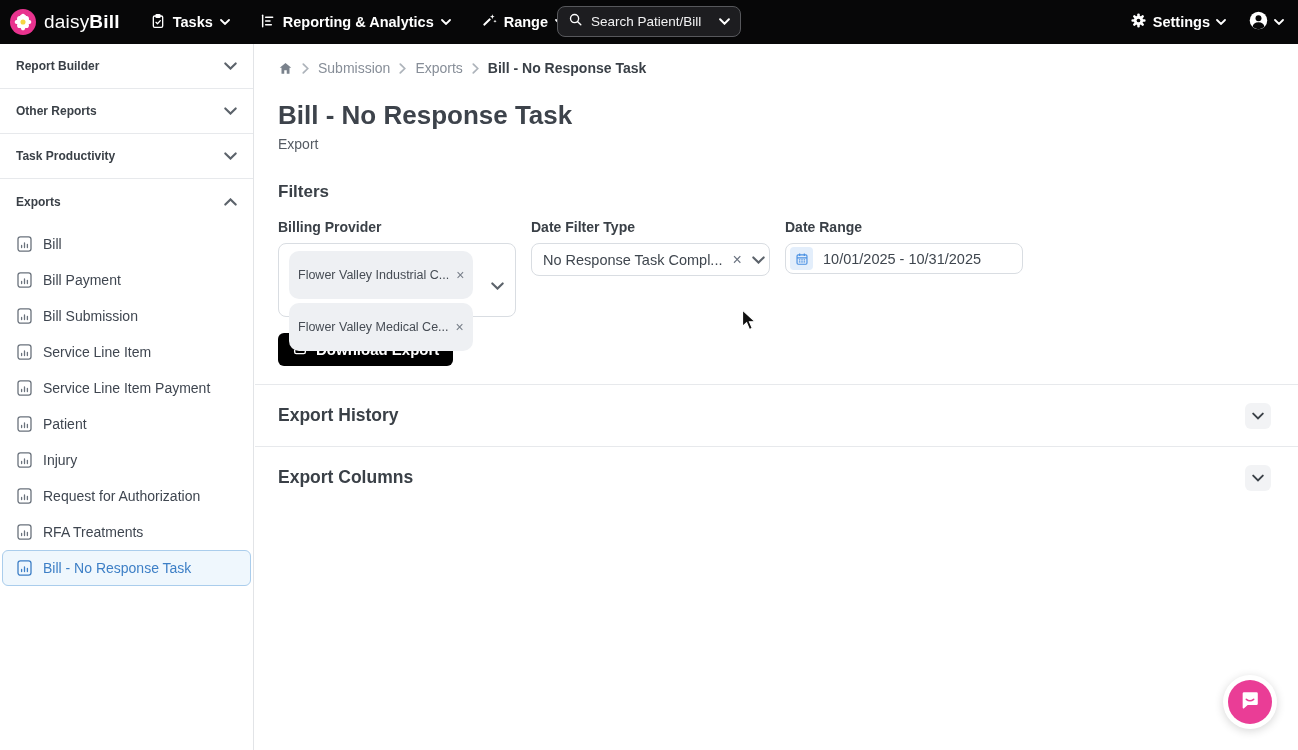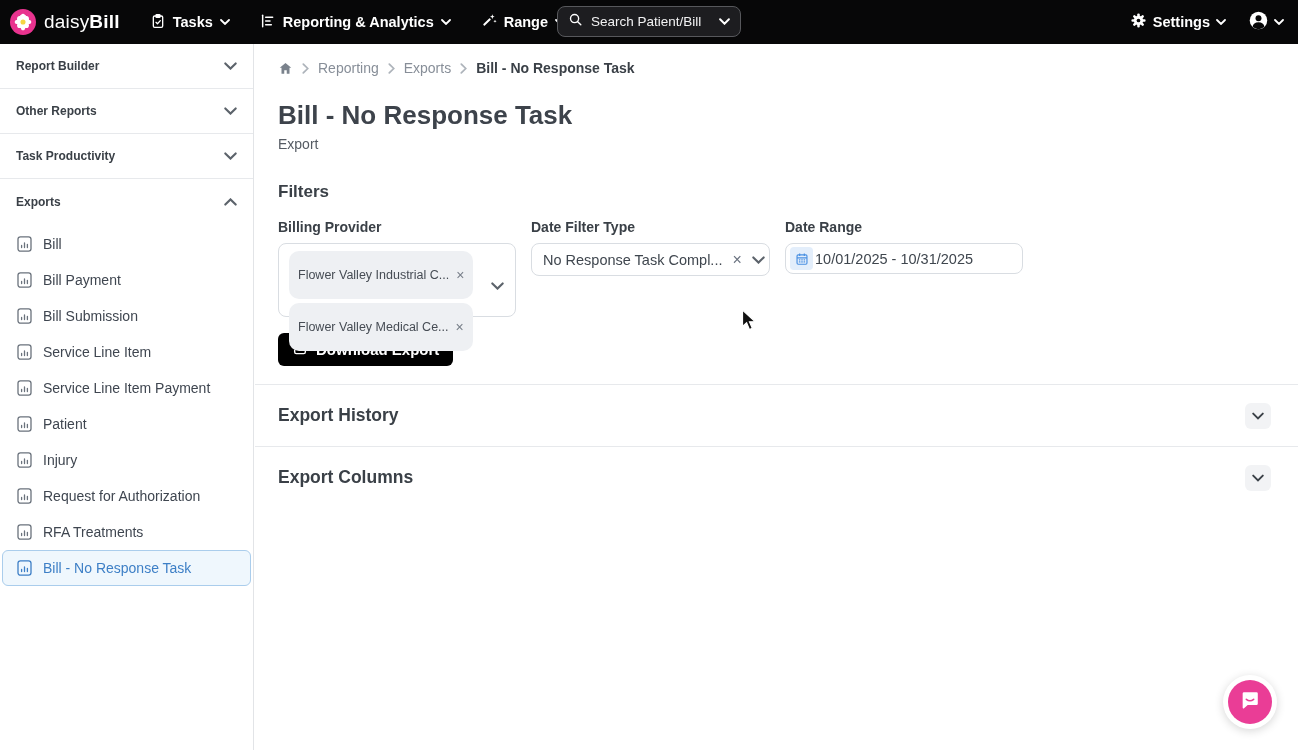--- a/index.html
+++ b/index.html
@@ -67,21 +67,21 @@
     border-radius:10px; padding:17px 9px; font-size:12.5px; color:#464c54;
     margin-bottom:4px; white-space:nowrap; }
   .chip .x { color:#777e88; font-size:14px; line-height:1; cursor:pointer; }
   .bp-chev { position:absolute; right:11px; top:32px; color:#5c636b; }
   .dft-box { width:239px; height:33px; border:1px solid #d9dde2; border-radius:8px;
     background:#fff; display:flex; align-items:center; padding:0 11px; gap:10px; cursor:pointer; }
   .dft-value { font-size:14.5px; color:#3f464e; flex:1; white-space:nowrap; }
   .dft-box .x { color:#6b7380; font-size:16px; line-height:1; cursor:pointer; }
   .dft-box .chev { color:#5c636b; }
   .dr-box { width:238px; height:31px; border:1px solid #d9dde2; border-radius:8px;
-    background:#fff; display:flex; align-items:center; padding:0 10px 0 4px; gap:2px; cursor:pointer; }
+    background:#fff; display:flex; align-items:center; padding:0 10px 0 4px; gap:10px; cursor:pointer; }
   .cal-sq { width:23px; height:23px; border-radius:4px; background:#e3eefb;
     display:flex; align-items:center; justify-content:center; color:#4a90e2; }
   .dr-value { font-size:14.5px; color:#3f464e; white-space:nowrap; }
   .download-btn { margin-top:16px; display:inline-flex; align-items:center; gap:8px;
     background:#000000; color:#fff; font-size:15px; font-weight:700; border:none;
     border-radius:6px; height:33px; padding:0 14px; cursor:pointer;
     font-family:"Liberation Sans", sans-serif; }
   .collapse-rows { margin-top:18px; margin-left:-23px; }
   .collapse-row { height:62px; border-top:1px solid #e7e9ec; display:flex; align-items:center;
     justify-content:space-between; padding:0 27px 0 23px; }
@@ -357,21 +357,21 @@
     <span class="home-ic">
       <svg width="15" height="15" viewBox="0 0 24 24" fill="currentColor">
           <path d="M12 3 L2.8 10.6 H5.6 V20.5 H10 V14.6 H14 V20.5 H18.4 V10.6 H21.2 Z"></path>
         </svg>
     </span>
     <span class="sep">
         <svg width="7" height="11" viewBox="0 0 6 10" fill="none" stroke="currentColor" stroke-width="1.6" stroke-linecap="round">
           <polyline points="1,1 5,5 1,9"></polyline>
         </svg>
       </span>
-    <span class="crumb">Reporting</span>
+    <span class="crumb">Submission</span>
     <span class="sep">
         <svg width="7" height="11" viewBox="0 0 6 10" fill="none" stroke="currentColor" stroke-width="1.6" stroke-linecap="round">
           <polyline points="1,1 5,5 1,9"></polyline>
         </svg>
       </span>
     <span class="crumb">Exports</span>
     <span class="sep">
         <svg width="7" height="11" viewBox="0 0 6 10" fill="none" stroke="currentColor" stroke-width="1.6" stroke-linecap="round">
           <polyline points="1,1 5,5 1,9"></polyline>
         </svg>

